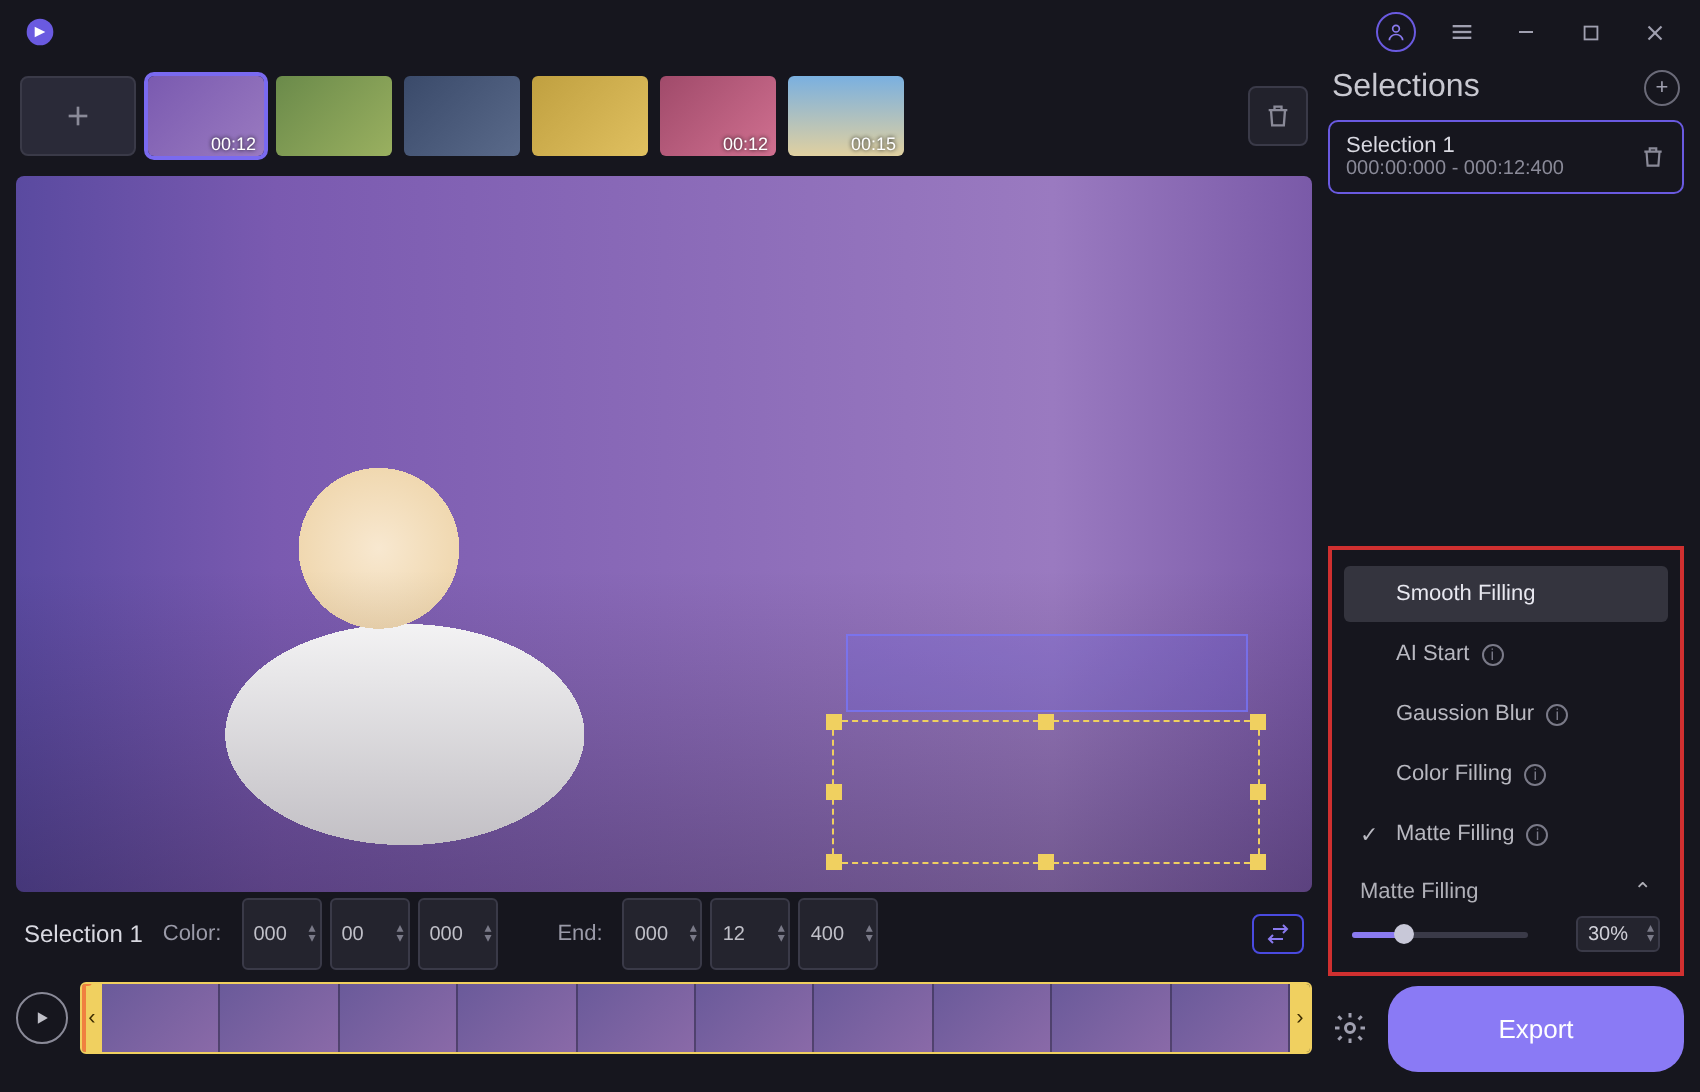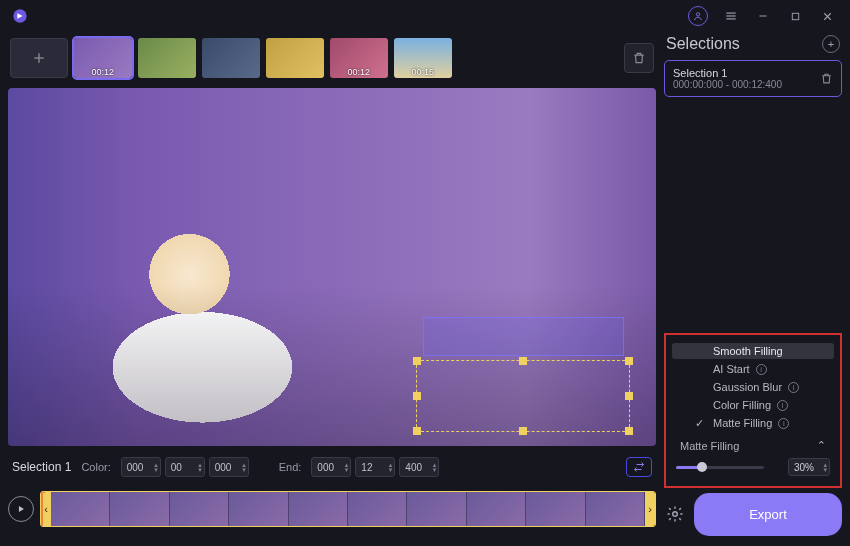--- a/index.html
+++ b/index.html
@@ -14,21 +14,21 @@
 .tb-btn.circle { border: 1px solid #6a5ae0; border-radius: 50%; width: 20px; height: 20px; margin-right: 6px; }
 
 .main { display: flex; height: 508px; padding: 0 8px 8px 8px; gap: 8px; }
 .left-col { flex: 1; display: flex; flex-direction: column; }
 .right-col { width: 178px; display: flex; flex-direction: column; }
 
 .thumbstrip { height: 52px; display: flex; align-items: center; gap: 6px; padding: 4px 2px; }
 .addbtn { width: 58px; height: 40px; background: #2a2a38; border: 1px solid #3a3a48; border-radius: 4px; display: flex; align-items: center; justify-content: center; color: #8a8a98; cursor: pointer; }
 .thumb { width: 58px; height: 40px; border-radius: 3px; position: relative; overflow: hidden; cursor: pointer; background: linear-gradient(135deg,#4a5a7a,#6a4a7a); }
 .thumb.selected { outline: 2px solid #7a6af0; }
-.thumb-time { position: absolute; bottom: 1px; right: 18px; font-size: 9px; color: #fff; text-shadow: 0 0 2px #000; }
+.thumb-time { position: absolute; bottom: 1px; right: 4px; font-size: 9px; color: #fff; text-shadow: 0 0 2px #000; }
 .trash-strip { margin-left: auto; width: 30px; height: 30px; border: 1px solid #3a3a48; border-radius: 4px; display: flex; align-items: center; justify-content: center; color: #8a8a98; cursor: pointer; background: #22222c; }
 
 .preview { flex: 1; margin-top: 4px; border-radius: 4px; position: relative; overflow: hidden; background: #0a0a10; }
 .preview-img { position: absolute; inset: 0; background:
   linear-gradient(180deg, rgba(0,0,0,0) 55%, rgba(20,10,30,.3) 100%),
   radial-gradient(circle at 28% 52%, #f8e8d0 0%, #f0d8b0 8%, transparent 8%),
   radial-gradient(ellipse at 30% 78%, #fff 0%, #fff 14%, transparent 14%),
   linear-gradient(90deg, #5a4aa0 0%, #7a5ab0 20%, #8a6ab8 50%, #9a7ac0 80%, #7a5aa8 100%);
 }
 .sel-rect { position: absolute; border: 1px dashed #f0d060; left: 63%; top: 76%; width: 33%; height: 20%; }
@@ -36,21 +36,21 @@
 .handle { position: absolute; width: 8px; height: 8px; background: #f0d060; }
 .h-tl { top: -4px; left: -4px; } .h-tr { top: -4px; right: -4px; }
 .h-bl { bottom: -4px; left: -4px; } .h-br { bottom: -4px; right: -4px; }
 .h-tm { top: -4px; left: calc(50% - 4px); } .h-bm { bottom: -4px; left: calc(50% - 4px); }
 .h-ml { top: calc(50% - 4px); left: -4px; } .h-mr { top: calc(50% - 4px); right: -4px; }
 
 .timebar { height: 30px; margin-top: 6px; display: flex; align-items: center; gap: 10px; padding: 0 4px; }
 .timebar .sel-label { font-size: 12px; color: #d8d8e0; font-weight: 500; }
 .timebar .lbl { color: #9a9aa8; font-size: 11px; }
 .numfield { display: flex; align-items: center; gap: 4px; }
-.numbox { width: 40px; height: 20px; background: #24242e; border: 1px solid #3a3a48; border-radius: 3px; display: flex; align-items: center; justify-content: space-between; padding: 0 2px 0 5px; font-size: 10px; color: #c0c0c8; }
+.numbox { width: 40px; height: 36px; background: #24242e; border: 1px solid #3a3a48; border-radius: 3px; display: flex; align-items: center; justify-content: space-between; padding: 0 2px 0 5px; font-size: 10px; color: #c0c0c8; }
 .spin { display: flex; flex-direction: column; line-height: 5px; font-size: 7px; color: #7a7a88; }
 .swap-btn { margin-left: auto; width: 26px; height: 20px; border: 1px solid #4a4ae0; border-radius: 4px; display: flex; align-items: center; justify-content: center; color: #8a7af0; cursor: pointer; }
 
 .timeline-row { height: 46px; margin-top: 4px; display: flex; align-items: center; gap: 6px; }
 .play-btn { width: 26px; height: 26px; border: 1.5px solid #8a8a98; border-radius: 50%; display: flex; align-items: center; justify-content: center; color: #c0c0c8; cursor: pointer; }
 .timeline { flex: 1; height: 36px; border: 1px solid #f0d060; border-radius: 3px; position: relative; overflow: hidden; display: flex; }
 .tl-handle { width: 10px; background: #f0d060; display: flex; align-items: center; justify-content: center; color: #3a2a00; font-size: 11px; }
 .tl-frames { flex: 1; display: flex; }
 .tl-frame { flex: 1; background: linear-gradient(135deg,#6a5a9a,#8a6aa8); border-right: 1px solid rgba(0,0,0,.3); }
 .playhead { position: absolute; top: -4px; left: 0; width: 2px; height: 44px; background: #f08040; }
@@ -58,21 +58,21 @@
 
 .sel-header { height: 24px; display: flex; align-items: center; justify-content: space-between; padding: 0 2px; }
 .sel-header-title { font-size: 16px; color: #c8c8d0; }
 .add-sel { width: 18px; height: 18px; border: 1px solid #6a6a78; border-radius: 50%; display: flex; align-items: center; justify-content: center; font-size: 11px; color: #a0a0b0; cursor: pointer; }
 .sel-card { border: 1px solid #6a5ae0; border-radius: 5px; padding: 6px 8px; margin-top: 4px; display: flex; align-items: center; justify-content: space-between; }
 .sel-card-text .t1 { font-size: 11px; color: #d8d8e0; }
 .sel-card-text .t2 { font-size: 10px; color: #8a8a98; }
 .sel-card-del { color: #8a8a98; cursor: pointer; }
 
 .modes-panel { margin-top: auto; border: 2px solid #d03030; padding: 8px 6px 10px 6px; display: flex; flex-direction: column; gap: 2px; }
-.mode-row { height: 16px; display: flex; align-items: center; gap: 6px; padding: 0 23px; border-radius: 3px; font-size: 11px; color: #b8b8c0; cursor: pointer; }
+.mode-row { height: 28px; display: flex; align-items: center; gap: 6px; padding: 0 8px; border-radius: 3px; font-size: 11px; color: #b8b8c0; cursor: pointer; }
 .mode-row.active { background: #34343e; color: #e8e8f0; }
 .mode-row .check { width: 12px; display: inline-block; }
 .info-ic { width: 11px; height: 11px; border: 1px solid #7a7a88; border-radius: 50%; display: inline-flex; align-items: center; justify-content: center; font-size: 8px; color: #7a7a88; }
 .mode-sub { margin-top: 4px; padding: 0 4px; }
 .mode-sub-head { display: flex; justify-content: space-between; align-items: center; font-size: 11px; color: #b0b0b8; padding: 2px 4px; }
 .slider-row { display: flex; align-items: center; gap: 24px; margin-top: 4px; }
 .slider { flex: 1; height: 3px; background: #3a3a48; border-radius: 2px; position: relative; }
 .slider-fill { position: absolute; left: 0; top: 0; height: 100%; background: #8a7af0; width: 30%; border-radius: 2px; }
 .slider-thumb { position: absolute; left: 30%; top: -4px; width: 10px; height: 10px; background: #c8c8d8; border-radius: 50%; margin-left: -5px; cursor: pointer; }
 .pct-box { width: 42px; height: 18px; background: #24242e; border: 1px solid #3a3a48; border-radius: 3px; display: flex; align-items: center; justify-content: space-between; padding: 0 2px 0 5px; font-size: 10px; }

